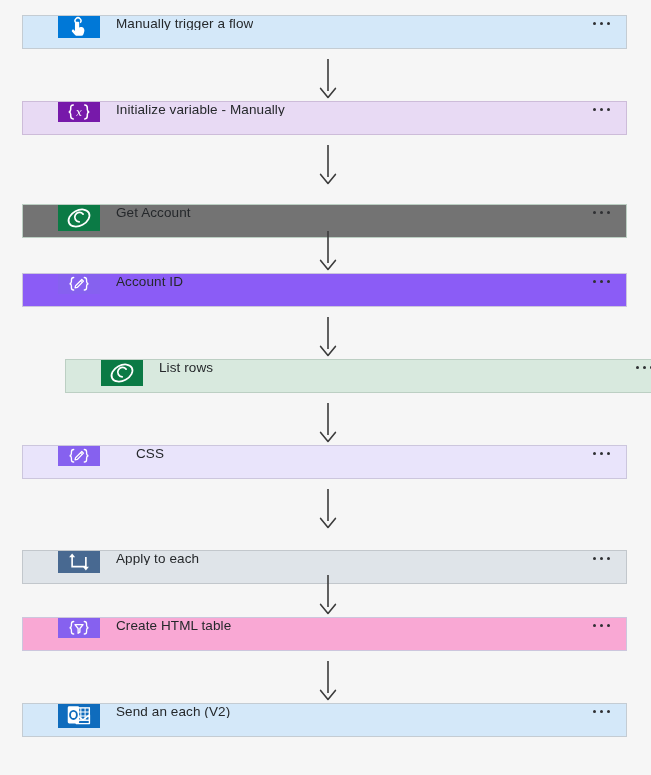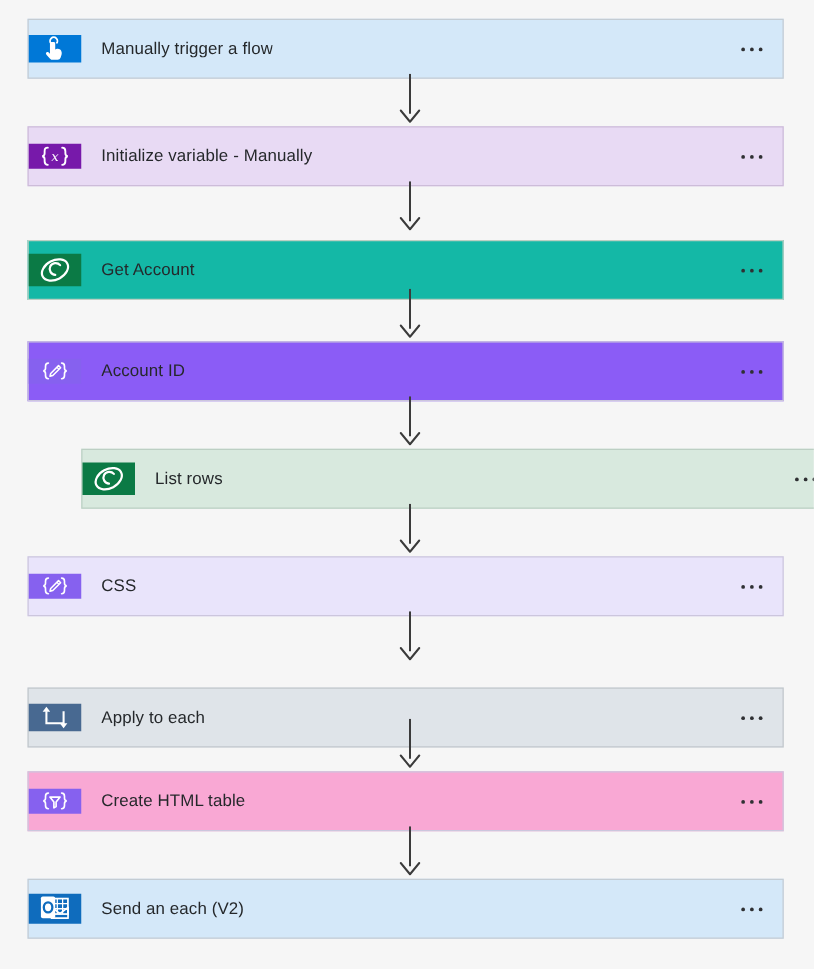--- a/index.html
+++ b/index.html
@@ -19,26 +19,27 @@
     position: relative;
     width: 651px;
     height: 775px;
   }
 
   
   .flow-node {
     position: absolute;
     left: 22px;
     width: 605px;
-    height: 48px;
+    height: 34px;
     display: flex;
-    align-items: center;
+    align-items: flex-start;
     box-sizing: border-box;
     border: 1px solid #c9c9c9;
     background: #ffffff;
+    padding-left: 35px;
   }
 
   .node-icon {
     width: 42px;
     min-width: 42px;
     display: flex;
     align-items: center;
     justify-content: center;
     color: #ffffff;
   }
@@ -131,21 +132,21 @@
           <i></i>
         </div>
       </div>
     </div>
     <div class="connector" style="top: 145px;">
       <svg width="26" height="42" viewBox="0 0 26 42" aria-hidden="true">
         <path d="M13 0 L13 32" stroke="#3b3b3b" stroke-width="1.6" fill="none"></path>
         <path d="M5.6 29.4 L13 38.4 L20.4 29.4" stroke="#3b3b3b" stroke-width="1.6" fill="none" stroke-linecap="round" stroke-linejoin="round"></path>
       </svg>
     </div>
-    <div class="flow-node" style="top: 192px; background: #14b8a6; border-color: rgb(188, 207, 195);">
+    <div class="flow-node" style="top: 204px; background: #737373; border-color: rgb(188, 207, 195);">
       <div class="node-icon" style="background: rgb(11, 122, 69);">
         <svg width="26" height="26" viewBox="0 0 28 28" aria-hidden="true">
           <ellipse cx="14" cy="14" rx="12" ry="8.2" fill="none" stroke="#fff" stroke-width="1.9" transform="rotate(-28 14 14)"></ellipse>
           <path fill="none" stroke="#fff" stroke-width="1.9" stroke-linecap="round" d="M18.4 9.8a5.1 5.1 0 1 0-4.2 8.4"></path>
         </svg>
       </div>
       <div class="node-body">
         <span class="node-title">Get Account</span>
         <div class="node-menu" title="More commands">
           <i></i>
@@ -199,21 +200,21 @@
           <i></i>
         </div>
       </div>
     </div>
     <div class="connector" style="top: 403px;">
       <svg width="26" height="42" viewBox="0 0 26 42" aria-hidden="true">
         <path d="M13 0 L13 32" stroke="#3b3b3b" stroke-width="1.6" fill="none"></path>
         <path d="M5.6 29.4 L13 38.4 L20.4 29.4" stroke="#3b3b3b" stroke-width="1.6" fill="none" stroke-linecap="round" stroke-linejoin="round"></path>
       </svg>
     </div>
-    <div class="flow-node" style="top: 445px; background: rgb(233, 228, 251); border-color: rgb(204, 198, 221);">
+    <div class="flow-node" style="top: 445px; background: rgb(233, 228, 251); border-color: rgb(204, 198, 221); gap: 20px;">
       <div class="node-icon" style="background: rgb(134, 97, 239);">
         <svg width="30" height="20" viewBox="0 0 34 20" aria-hidden="true">
           <path fill="none" stroke="#fff" stroke-width="1.5" stroke-linecap="round" d="M11 2.6C8.7 2.6 8.4 3.8 8.4 5.5v1.7c0 1.4-.65 2.2-1.95 2.5 1.3.3 1.95 1.1 1.95 2.5v1.7c0 1.7.3 2.9 2.6 2.9"></path>
           <path fill="none" stroke="#fff" stroke-width="1.5" stroke-linecap="round" d="M23 2.6c2.3 0 2.6 1.2 2.6 2.9v1.7c0 1.4.65 2.2 1.95 2.5-1.3.3-1.95 1.1-1.95 2.5v1.7c0 1.7-.3 2.9-2.6 2.9"></path>
           <path fill="none" stroke="#fff" stroke-width="1.4" stroke-linejoin="round" d="M20.2 4.9l1.9 1.9-7.1 7.1-2.5.6.6-2.5z"></path>
           <path fill="none" stroke="#fff" stroke-width="1.2" d="M18.7 6.4l1.9 1.9"></path>
         </svg>
       </div>
       <div class="node-body">
         <span class="node-title">CSS</span>

